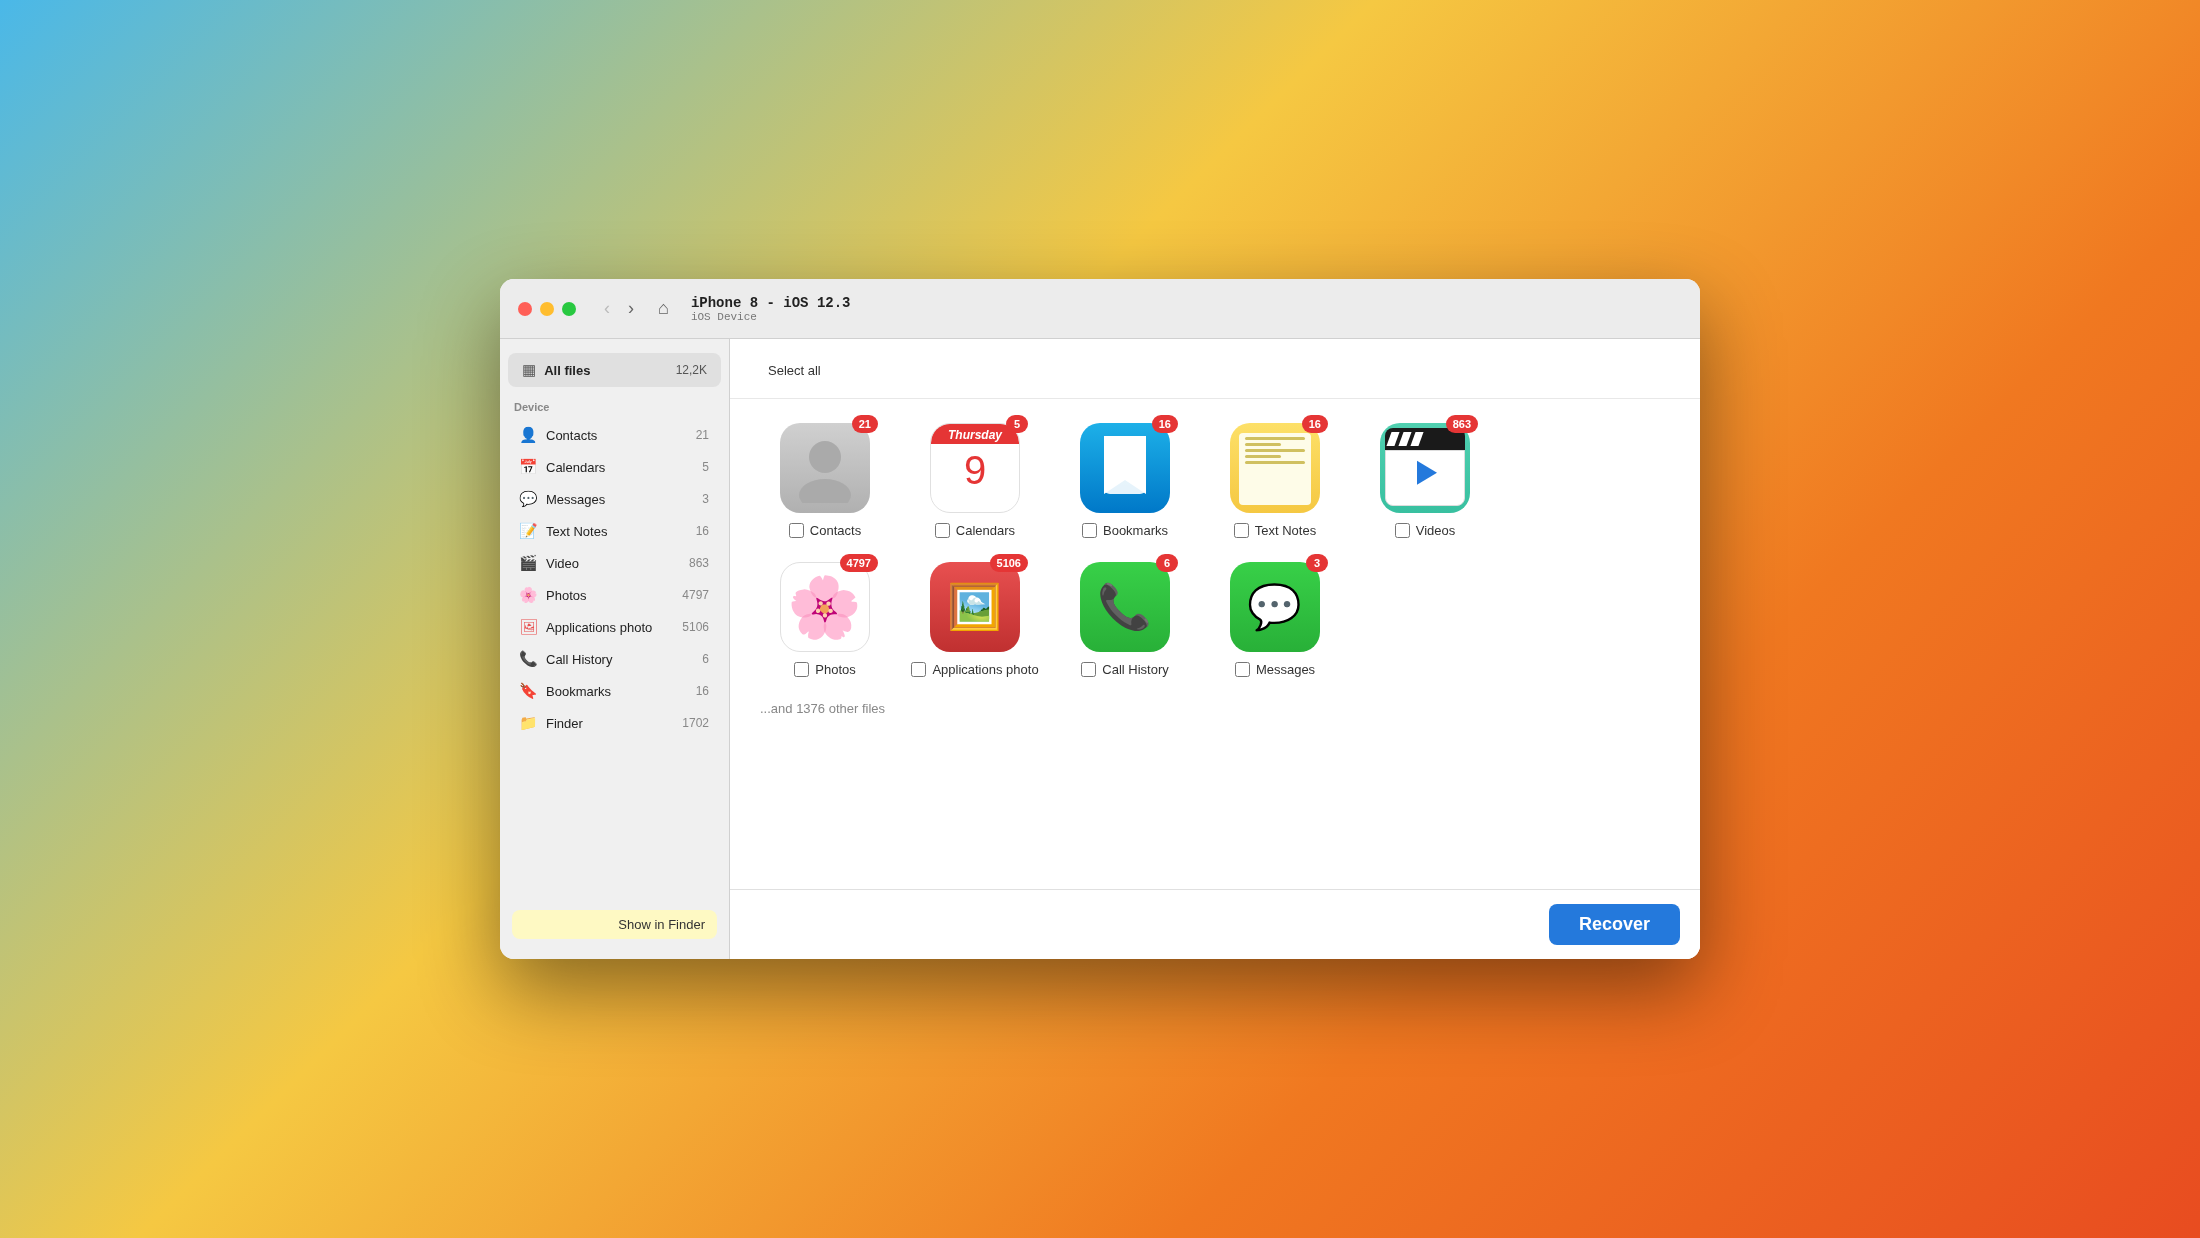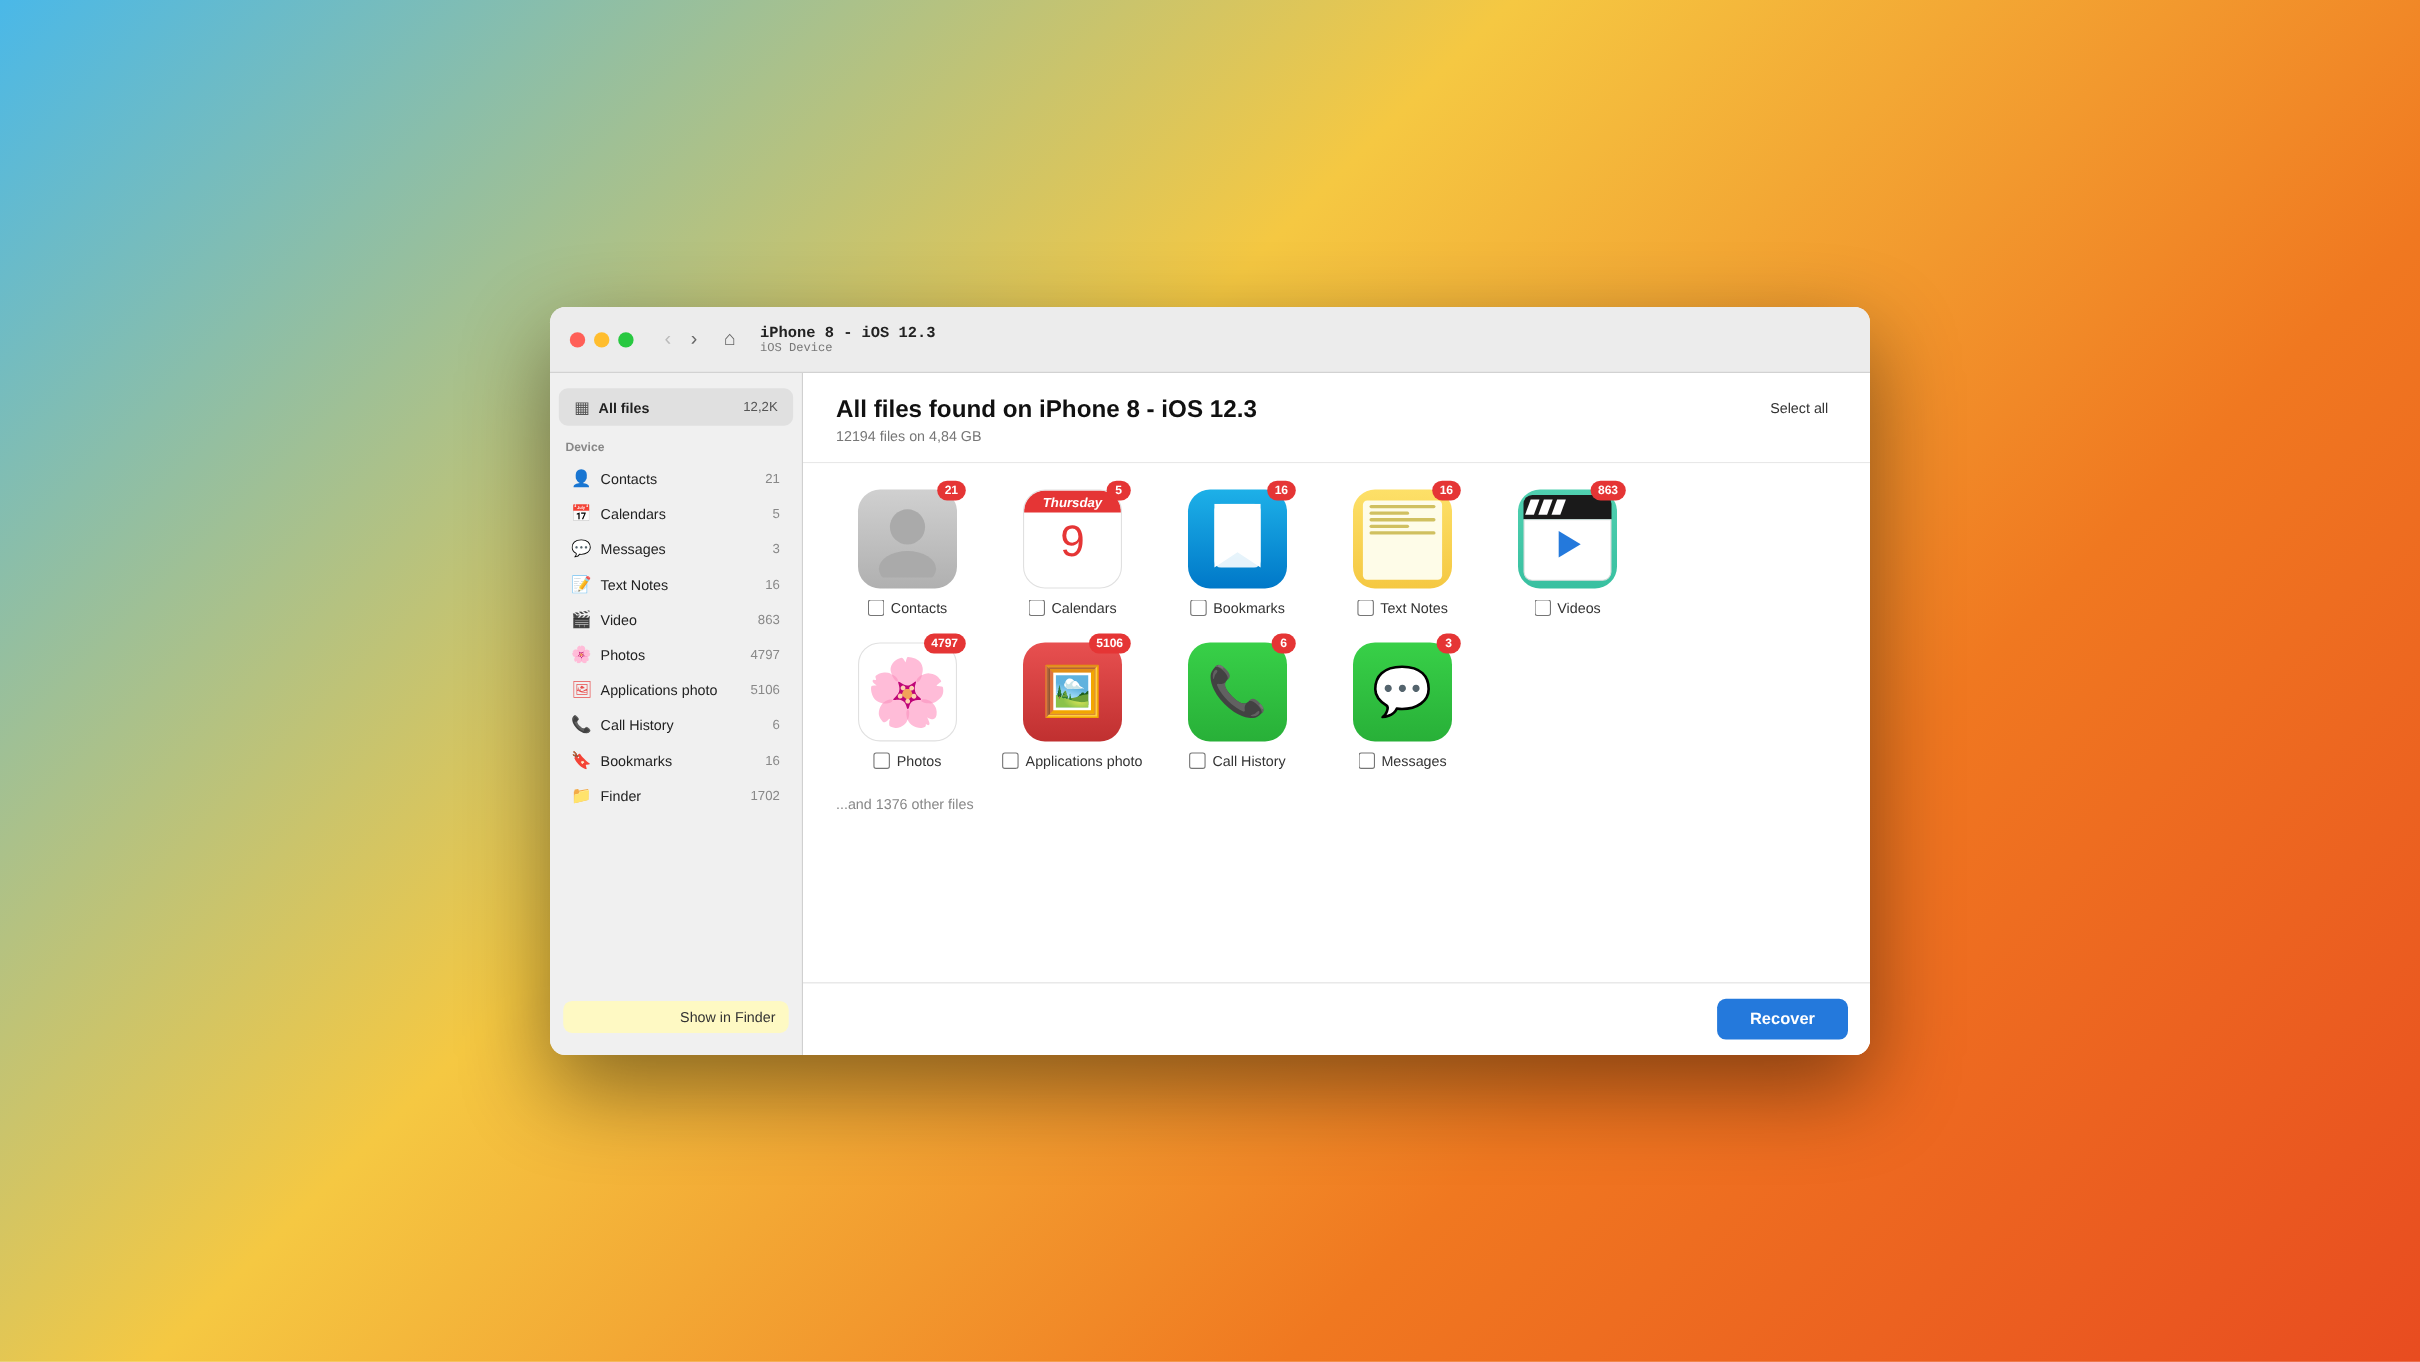--- a/index.html
+++ b/index.html
@@ -287,21 +287,21 @@
       display: flex;
       justify-content: flex-end;
       align-items: center;
     }
     .recover-btn {
       background: #2479dc;
       color: white;
       border: none;
       border-radius: 8px;
       padding: 10px 30px;
-      font-size: 15px;
+      font-size: 18px;
       font-weight: 600;
       cursor: pointer;
     }
 
     
     .icon-contacts {
       background: linear-gradient(180deg, #d0d0d0 0%, #b0b0b0 100%);
     }
     .icon-calendars {
       background: white;
@@ -570,24 +570,20 @@
         <span class="sidebar-item-count">1702</span>
       </div>
 
       <div class="sidebar-footer">
         <button class="show-finder-btn">Show in Finder</button>
       </div>
     </div>
 
     <div class="content">
       <div class="content-header">
-        <div>
-          <div class="content-title">All files found on iPhone 8 - iOS 12.3</div>
-          <div class="content-subtitle">12194 files on 4,84 GB</div>
-        </div>
         <button class="select-all-btn">Select all</button>
       </div>
 
       <div class="content-grid">
 
         <div class="grid-row">
 
           <div class="grid-item">
             <div class="grid-icon-wrap">
               <div class="grid-icon icon-contacts">

